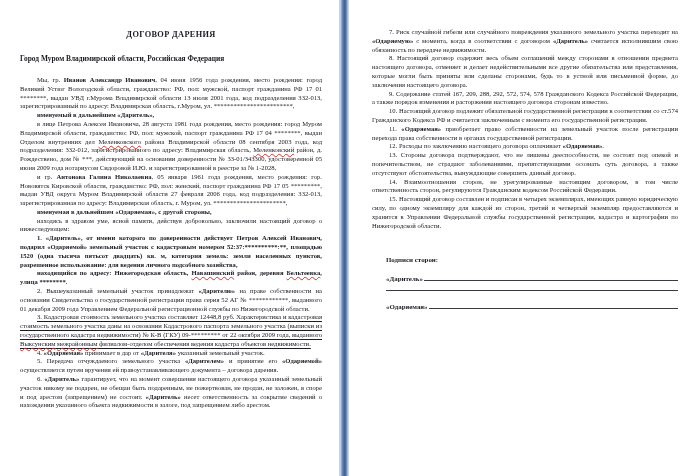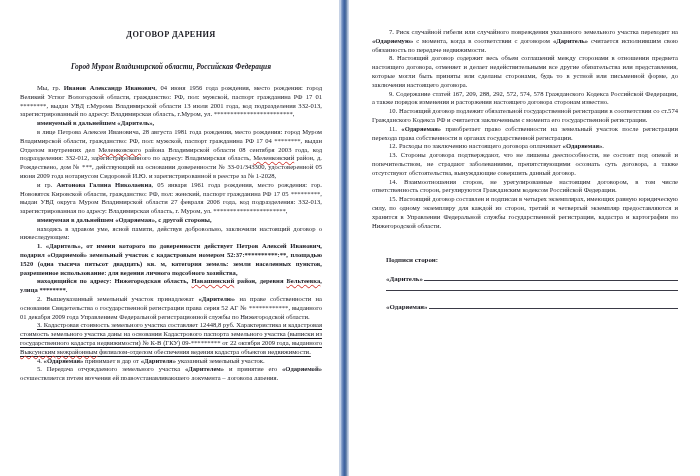--- a/index.html
+++ b/index.html
@@ -18,21 +18,21 @@
   #page {
     position: relative;
     width: 700px;
     height: 476px;
     background: #ffffff;
   }
 
   .col {
     position: absolute;
     top: 0;
-    height: 380px;
+    height: 476px;
     box-sizing: border-box;
     overflow: hidden;
   }
   .col-left  { left: 0px;   width: 336px; padding: 14px 14px 0 20px; }
   .col-right { left: 356px; width: 344px; padding: 14px 22px 0 16px; }
 
   
   #divider {
     position: absolute;
     left: 339px;
@@ -54,26 +54,25 @@
   h1.doc-title {
     font-size: 8.3px;
     font-weight: bold;
     text-align: center;
     letter-spacing: 0.35px;
     margin: 16px 0 0 0;
     line-height: 1.2;
   }
 
   .place-block {
-    text-align: center;
+    text-align: left;
     font-size: 7.4px;
     font-weight: bold;
     line-height: 1.35;
-    margin-top: 22px;
-    font-style: italic;
+    margin-top: 14px;
   }
   .place-block .line2 { font-size: 7.2px; }
 
   p.para {
     font-size: 6.6px;
     line-height: 1.335;
     text-align: justify;
     text-indent: 17px;
     margin: 0;
     hyphens: none;

